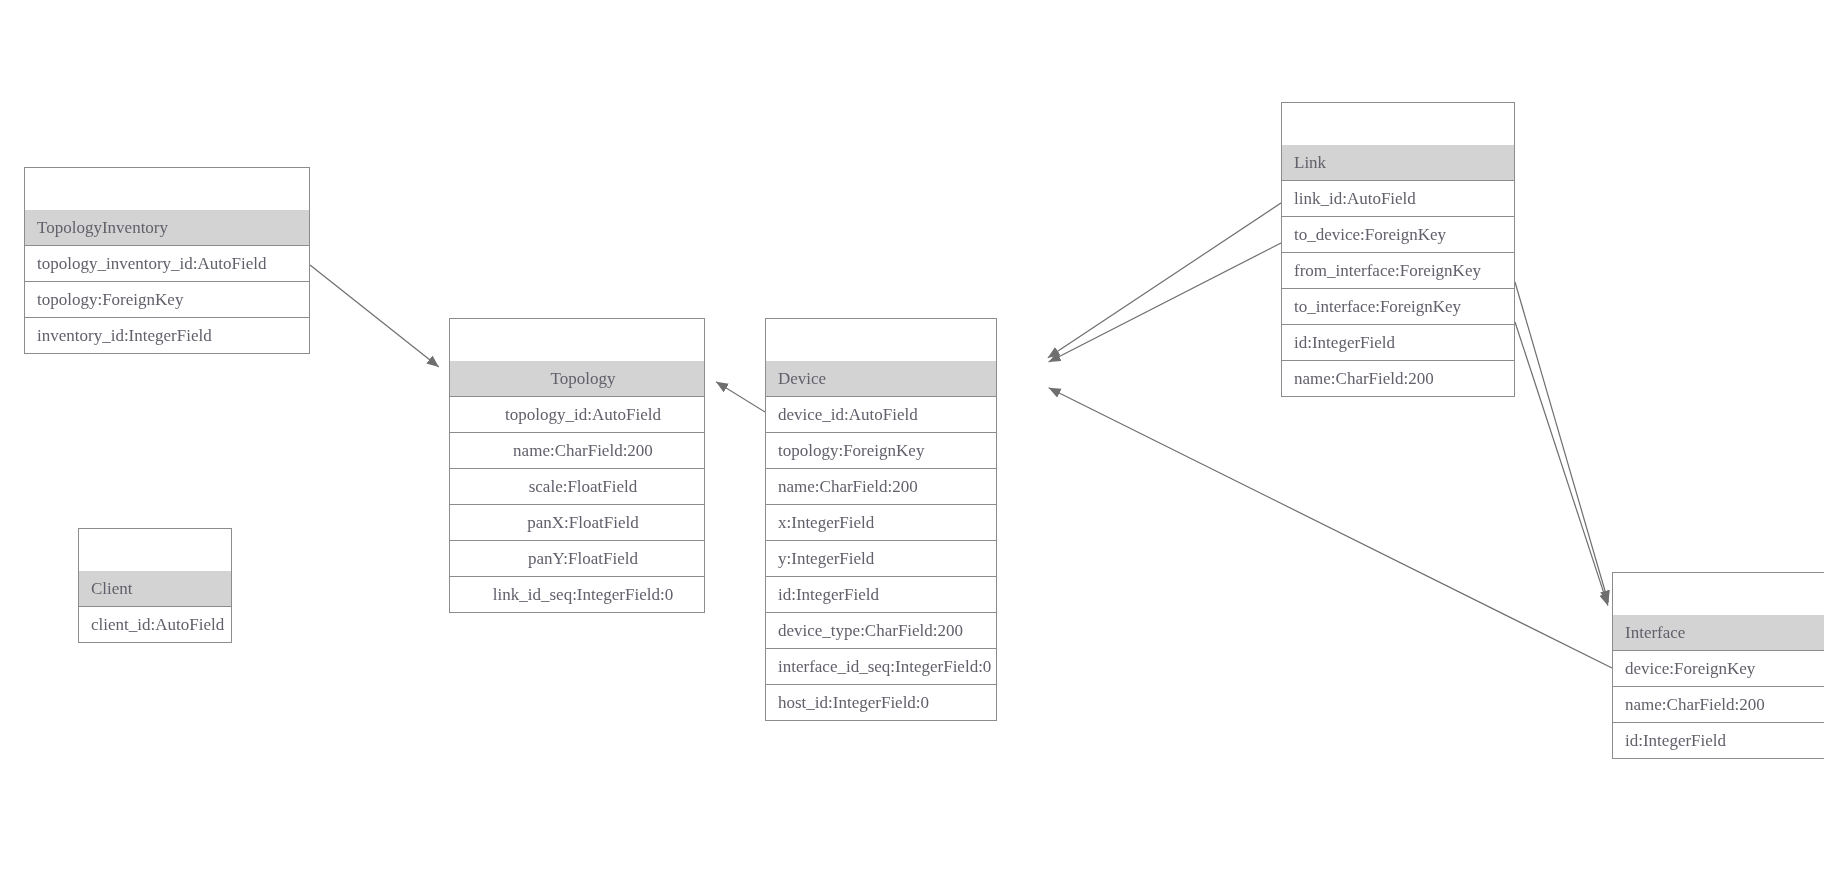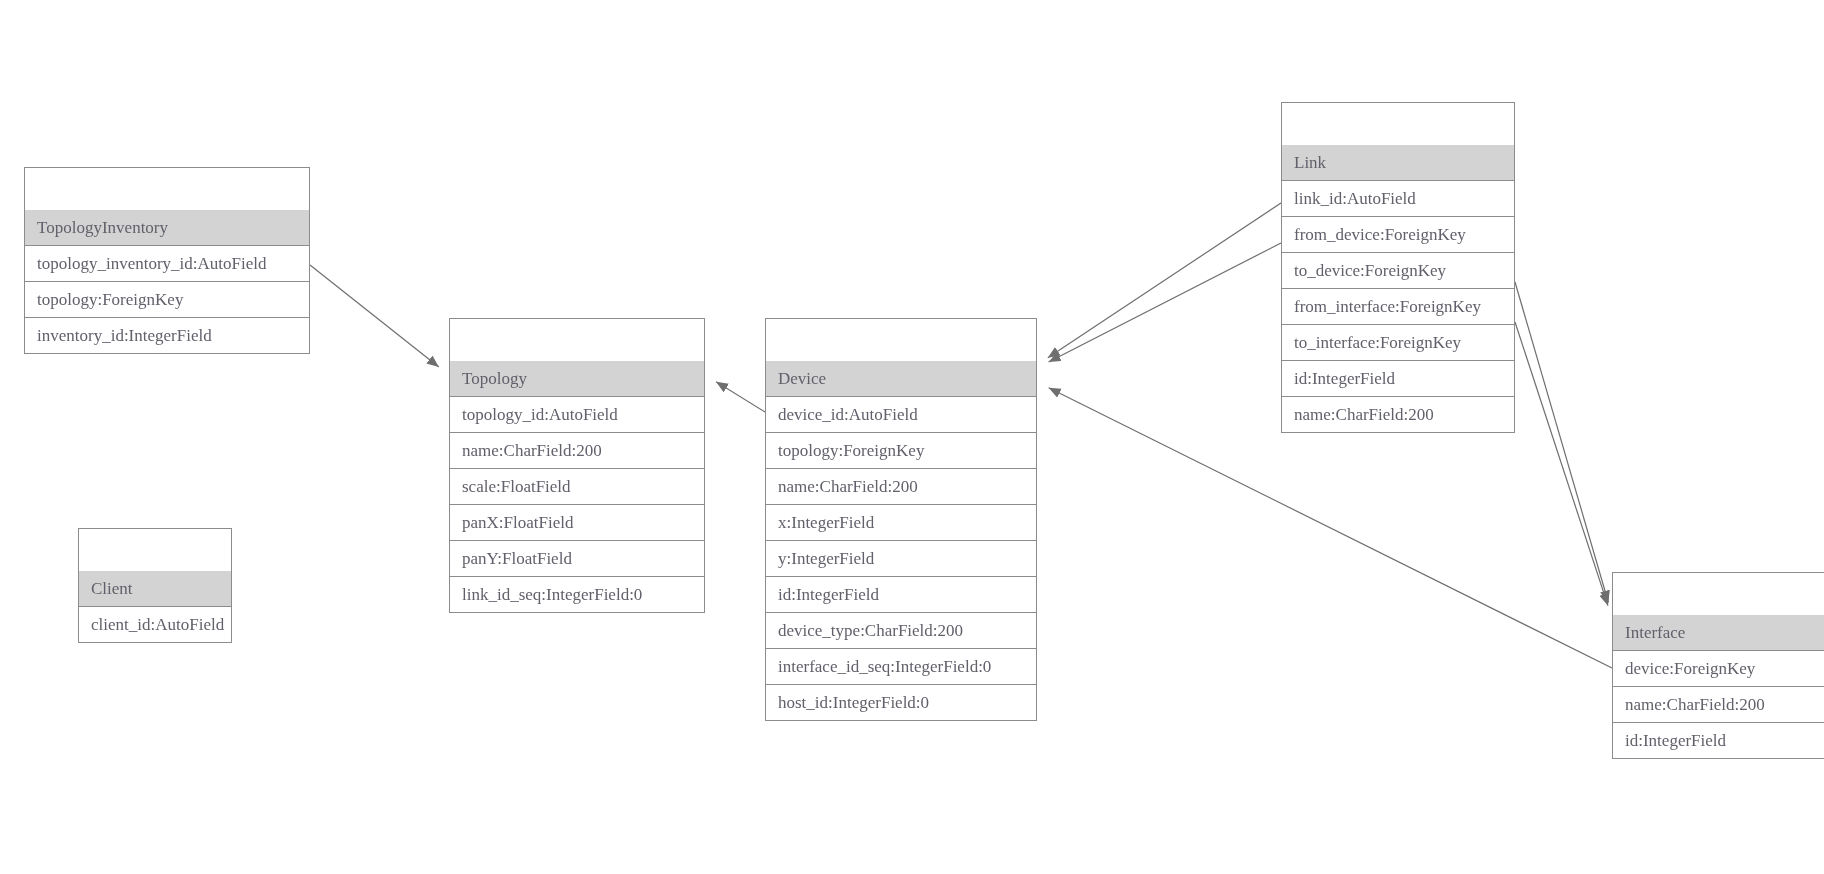--- a/index.html
+++ b/index.html
@@ -80,45 +80,44 @@
       </g>
   </svg>
 
   <div id="entities">
       <div class="entity" style="left: 24px; top: 167px; width: 286px;">
         <div class="entity-header">TopologyInventory</div>
         <div class="entity-field">topology_inventory_id:AutoField</div>
         <div class="entity-field">topology:ForeignKey</div>
         <div class="entity-field">inventory_id:IntegerField</div>
       </div>
-      <div class="entity" style="left: 449px; top: 318px; width: 256px;">
+      <div class="entity" style="left: 449px; top: 318px; width: 256px; text-align: center;">
         <div class="entity-header">Topology</div>
         <div class="entity-field">topology_id:AutoField</div>
         <div class="entity-field">name:CharField:200</div>
         <div class="entity-field">scale:FloatField</div>
         <div class="entity-field">panX:FloatField</div>
         <div class="entity-field">panY:FloatField</div>
         <div class="entity-field">link_id_seq:IntegerField:0</div>
       </div>
-      <div class="entity" style="left: 765px; top: 318px; width: 272px;">
+      <div class="entity" style="left: 765px; top: 318px; width: 232px;">
         <div class="entity-header">Device</div>
         <div class="entity-field">device_id:AutoField</div>
         <div class="entity-field">topology:ForeignKey</div>
         <div class="entity-field">name:CharField:200</div>
         <div class="entity-field">x:IntegerField</div>
         <div class="entity-field">y:IntegerField</div>
         <div class="entity-field">id:IntegerField</div>
         <div class="entity-field">device_type:CharField:200</div>
         <div class="entity-field">interface_id_seq:IntegerField:0</div>
         <div class="entity-field">host_id:IntegerField:0</div>
       </div>
       <div class="entity" style="left: 1281px; top: 102px; width: 234px;">
         <div class="entity-header">Link</div>
         <div class="entity-field">link_id:AutoField</div>
-        <div class="entity-field">from_device:ForeignKey</div>
         <div class="entity-field">to_device:ForeignKey</div>
         <div class="entity-field">from_interface:ForeignKey</div>
         <div class="entity-field">to_interface:ForeignKey</div>
         <div class="entity-field">id:IntegerField</div>
         <div class="entity-field">name:CharField:200</div>
       </div>
       <div class="entity" style="left: 1612px; top: 572px; width: 231px;">
         <div class="entity-header">Interface</div>
         <div class="entity-field">device:ForeignKey</div>
         <div class="entity-field">name:CharField:200</div>

